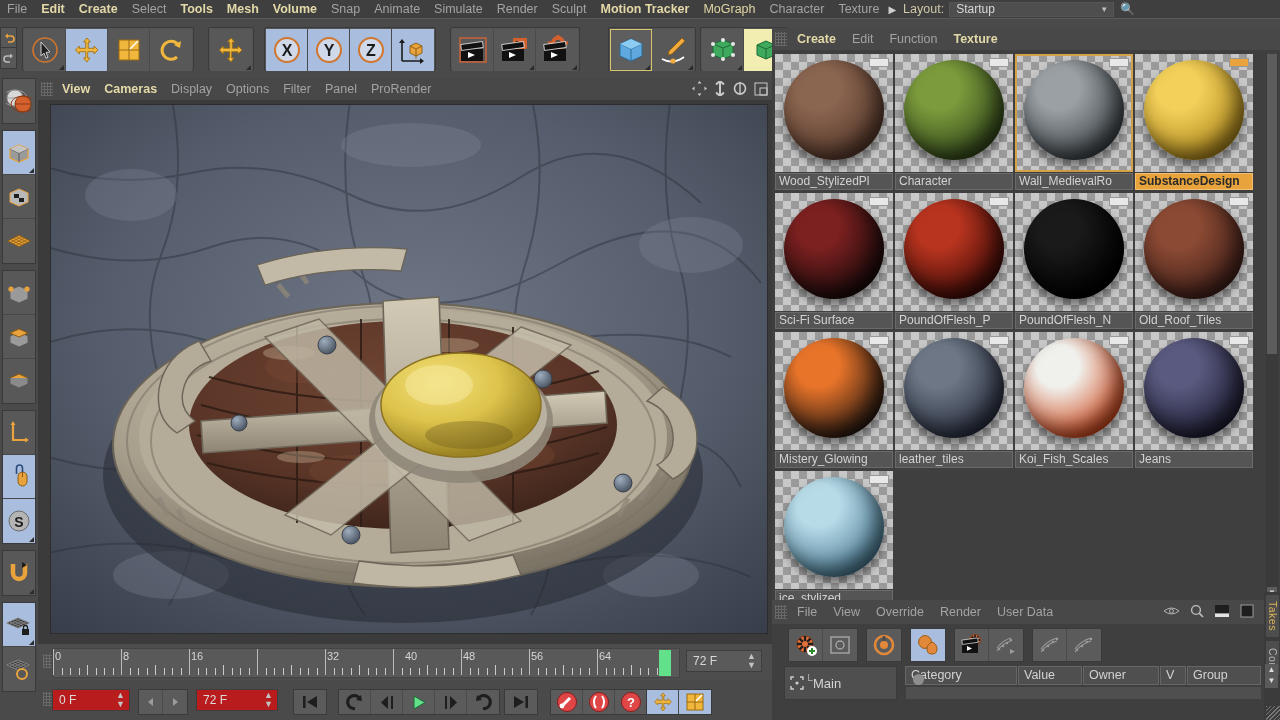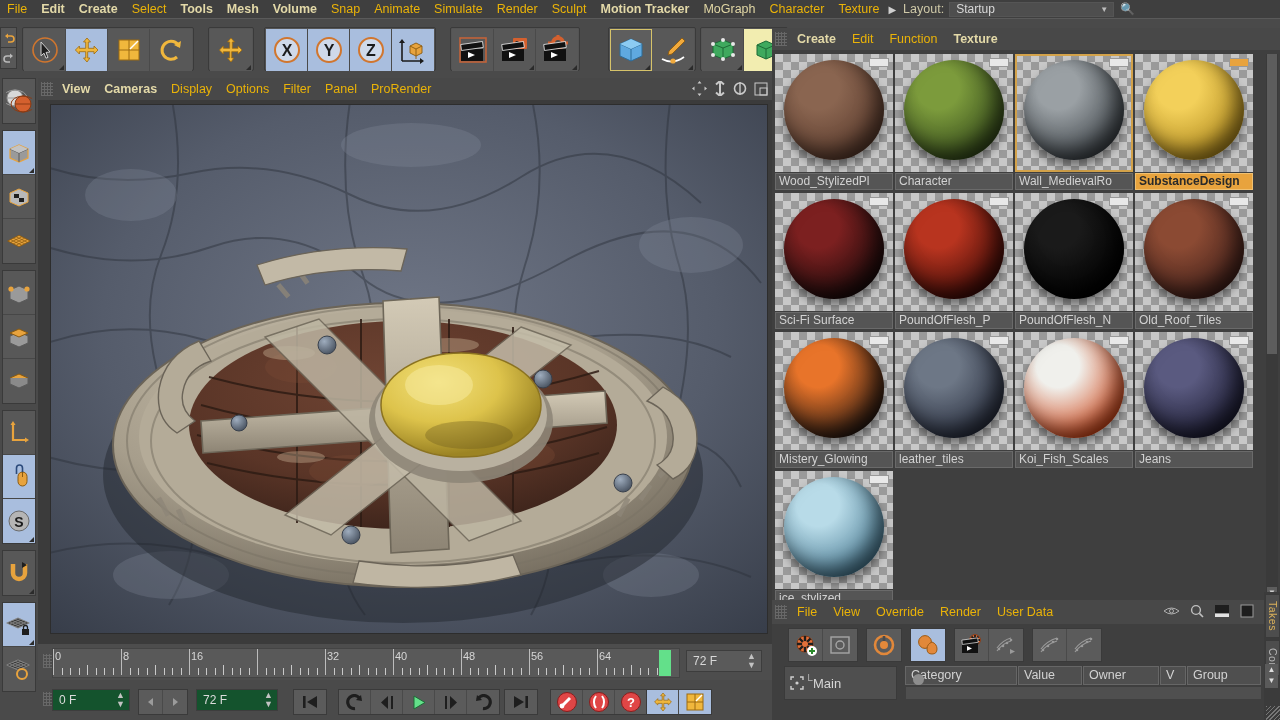--- a/index.html
+++ b/index.html
@@ -4,21 +4,21 @@
 <style>
   * { box-sizing: border-box; margin:0; padding:0; }
   html,body { width:1280px; height:720px; overflow:hidden; background:#3b3b3b;
     font-family:"Liberation Sans", sans-serif; }
   #app { position:relative; width:1280px; height:720px; background:#3b3b3b; }
 
   
   .menubar { position:absolute; left:0; top:0; width:1280px; height:18px;
     background:#3f3f3f; display:flex; align-items:center; font-size:12.5px; }
   .menubar .mi { padding:0 7px; white-space:nowrap; line-height:18px; }
-  .mi.dim  { color:#eab308; }
+  .mi.dim  { color:#a3a3a3; }
   .mi.lit  { color:#e3d9a8; font-weight:bold; }
   .mi.lit2 { color:#e0d6a4; }
   .pipe-arrow { color:#cfcfcf; font-size:10px; padding:0 2px; }
   .layout-label { color:#cfc9a8; padding:0 5px; font-size:12.5px; }
   .layout-select { width:165px; height:15px; background:#4e4e4e; border:1px solid #555;
     position:relative; display:flex; align-items:center; }
   .layout-select .lv { color:#d8d8d8; font-size:12px; padding-left:6px; }
   .layout-select .car { position:absolute; right:5px; color:#bdbdbd; font-size:8px; top:2px;}
   .search-ico { margin-left:6px; color:#b9b9b9; font-size:12px; }
 
@@ -66,21 +66,21 @@
   .tl-num { position:absolute; top:1px; color:#d6d6d6; font-size:11px; }
   .tl-tick { position:absolute; bottom:2px; width:1px; background:#c9c9c9; }
   .tl-green { position:absolute; top:1px; width:12px; height:26px; background:#63e08a; }
   .tl-field { position:absolute; left:648px; top:6px; width:76px; height:22px;
     background:#5a5a5a; border:1px solid #3d3d3d; color:#d8d8d8; font-size:12px;
     display:flex; align-items:center; padding-left:6px; }
   .tl-field .sp { position:absolute; right:5px; color:#c3c3c3; font-size:9px; line-height:9px;}
 
   
   .tp { position:absolute; left:38px; top:680px; width:734px; height:40px; background:#4a4a4a; }
-  .num-field { height:22px; background:#14532d; border:1px solid #3d3d3d; color:#dcdcdc;
+  .num-field { height:22px; background:#b91c1c; border:1px solid #3d3d3d; color:#dcdcdc;
     font-size:12px; display:flex; align-items:center; padding-left:6px; position:relative; }
   .num-field .sp { position:absolute; right:4px; color:#c3c3c3; font-size:9px; line-height:9px;}
   .tp-group { position:absolute; top:9px; height:26px; display:flex;
     background:#545454; border:1px solid #3a3a3a; }
   .tp-btn { width:32px; height:24px; display:flex;align-items:center;justify-content:center;
     background:#5b5b5b; border-right:1px solid #4a4a4a; }
   .tp-btn:last-child{border-right:none;}
   .tp-btn.sel{background:#a9bede;}
 
   
@@ -637,21 +637,21 @@
         <div class="tl-num" style="left: 2px;">0</div>
         <div class="tl-tick" style="left: 0px; height: 26px; background: rgb(188, 188, 188);"></div>
         <div class="tl-num" style="left: 70px;">8</div>
         <div class="tl-tick" style="left: 68px; height: 26px; background: rgb(188, 188, 188);"></div>
         <div class="tl-num" style="left: 138px;">16</div>
         <div class="tl-tick" style="left: 136px; height: 26px; background: rgb(188, 188, 188);"></div>
         <div class="tl-num" style="left: 206px; margin-top: 35px;">24</div>
         <div class="tl-tick" style="left: 204px; height: 26px; background: rgb(188, 188, 188);"></div>
         <div class="tl-num" style="left: 274px;">32</div>
         <div class="tl-tick" style="left: 272px; height: 26px; background: rgb(188, 188, 188);"></div>
-        <div class="tl-num" style="left: 342px;">40</div>
+        <div class="tl-num" style="left: 352px;">40</div>
         <div class="tl-tick" style="left: 340px; height: 26px; background: rgb(188, 188, 188);"></div>
         <div class="tl-num" style="left: 410px;">48</div>
         <div class="tl-tick" style="left: 408px; height: 26px; background: rgb(188, 188, 188);"></div>
         <div class="tl-num" style="left: 478px;">56</div>
         <div class="tl-tick" style="left: 476px; height: 26px; background: rgb(188, 188, 188);"></div>
         <div class="tl-num" style="left: 546px;">64</div>
         <div class="tl-tick" style="left: 544px; height: 26px; background: rgb(188, 188, 188);"></div>
         <div class="tl-tick" style="left: 8.5px; height: 7px;"></div>
         <div class="tl-tick" style="left: 17px; height: 7px;"></div>
         <div class="tl-tick" style="left: 25.5px; height: 7px;"></div>

